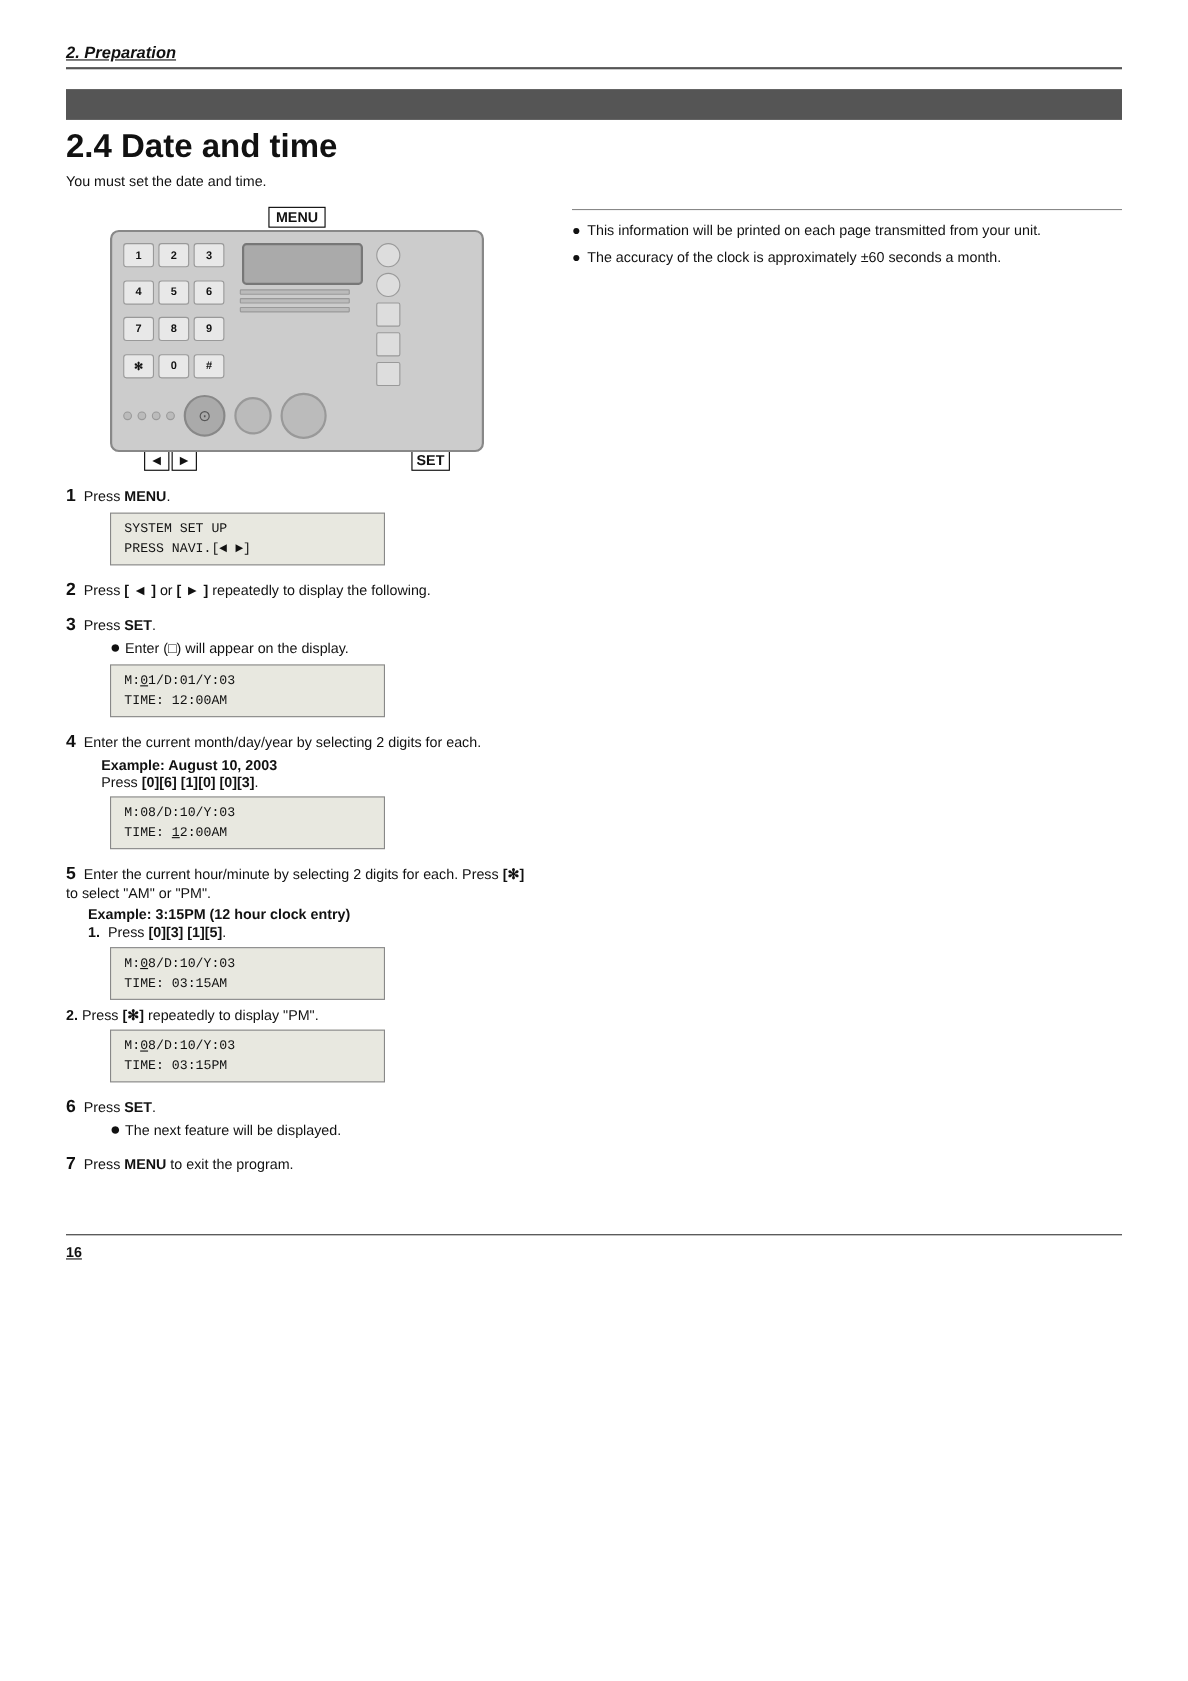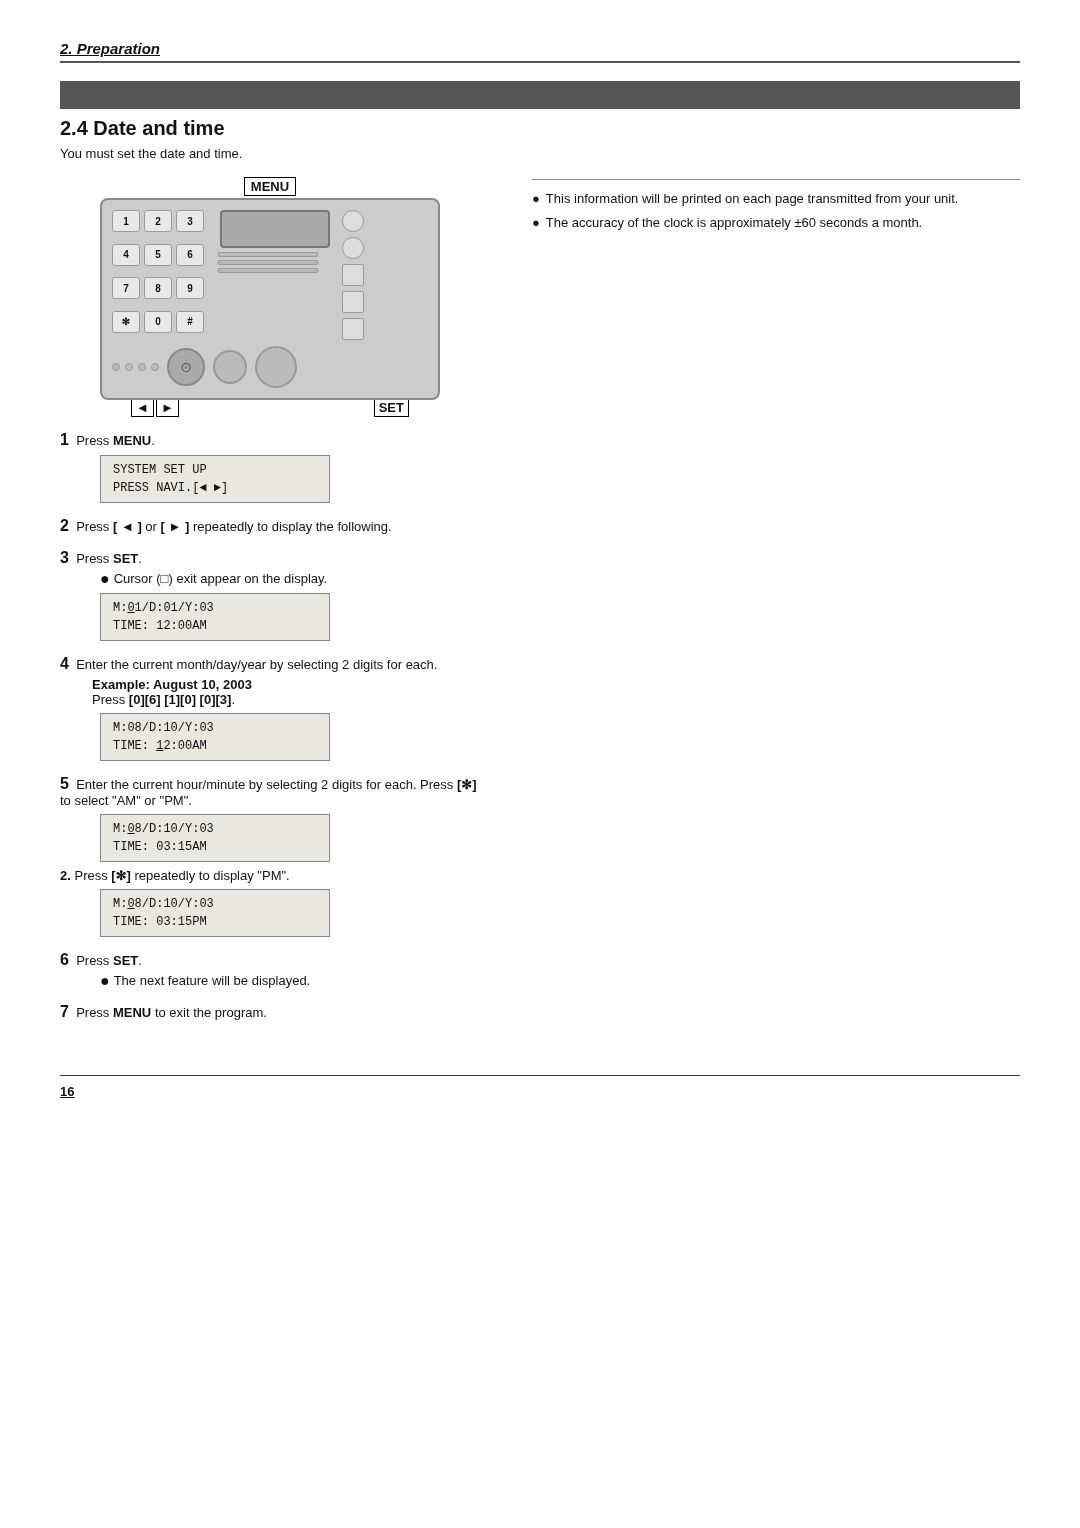--- a/index.html
+++ b/index.html
@@ -17,39 +17,39 @@
       font-size: 15px;
       font-weight: bold;
       font-style: italic;
       border-bottom: 2px solid #555;
       padding-bottom: 4px;
       margin-bottom: 18px;
       text-decoration: underline;
     }
 
     .chapter-title {
-      font-size: 20px;
+      font-size: 30px;
       font-weight: bold;
       margin-bottom: 6px;
     }
 
     .chapter-title-bar {
       background: #555;
       height: 28px;
       margin-bottom: 8px;
     }
 
     .subtitle {
       font-size: 13px;
       margin-bottom: 18px;
     }
 
     .two-col {
       display: flex;
-      gap: 52px;
+      gap: 40px;
     }
 
     .left-col {
       width: 420px;
       flex-shrink: 0;
     }
 
     .right-col {
       flex: 1;
     }
@@ -197,21 +197,21 @@
       display: inline;
       font-size: 13px;
     }
 
     .lcd-box {
       background: #e8e8e0;
       border: 1px solid #888;
       font-family: 'Courier New', monospace;
       font-size: 12px;
       padding: 5px 12px;
-      width: 230px;
+      width: 250px;
       margin: 6px 0 6px 40px;
       line-height: 1.5;
     }
 
     .bullet-text {
       margin-left: 40px;
       font-size: 13px;
       display: flex;
       align-items: flex-start;
       gap: 4px;
@@ -364,21 +364,21 @@
     <div class="step-block">
       <span class="step-number">2</span>&nbsp;
       <span class="step-text">Press <strong>[ ◄ ]</strong> or <strong>[ ► ]</strong> repeatedly to display the following.</span>
     </div>
 
     <div class="step-block">
       <span class="step-number">3</span>&nbsp;
       <span class="step-text">Press <strong>SET</strong>.</span>
       <div class="bullet-text">
         <span class="bullet-dot">●</span>
-        <span>Cursor (□) exit appear on the display.</span>
+        <span>Enter (□) will appear on the display.</span>
       </div>
       <div class="lcd-box">
         <div>M:<u>0</u>1/D:01/Y:03</div>
         <div>TIME: 12:00AM</div>
       </div>
     </div>
 
     <div class="step-block">
       <span class="step-number">4</span>&nbsp;
       <span class="step-text">Enter the current month/day/year by selecting 2 digits for each.</span>
@@ -388,20 +388,27 @@
       </div>
       <div class="lcd-box">
         <div>M:08/D:10/Y:03</div>
         <div>TIME: <u>1</u>2:00AM</div>
       </div>
     </div>
 
     <div class="step-block">
       <span class="step-number">5</span>&nbsp;
       <span class="step-text">Enter the current hour/minute by selecting 2 digits for each. Press <strong>[✻]</strong> to select "AM" or "PM".</span>
+      <div style="margin-left:20px; margin-top:4px;">
+        <div><strong>Example: 3:15PM (12 hour clock entry)</strong></div>
+        <div style="margin-top:2px;">
+          <strong>1.</strong>&nbsp;
+          <span>Press <strong>[0][3] [1][5]</strong>.</span>
+        </div>
+      </div>
       <div class="lcd-box">
         <div>M:<u>0</u>8/D:10/Y:03</div>
         <div>TIME: 03:15AM</div>
       </div>
       <div style="margin-top:4px;">
         <div><strong>2.</strong>&nbsp;<span>Press <strong>[✻]</strong> repeatedly to display "PM".</span></div>
       </div>
       <div class="lcd-box">
         <div>M:<u>0</u>8/D:10/Y:03</div>
         <div>TIME: 03:15PM</div>

